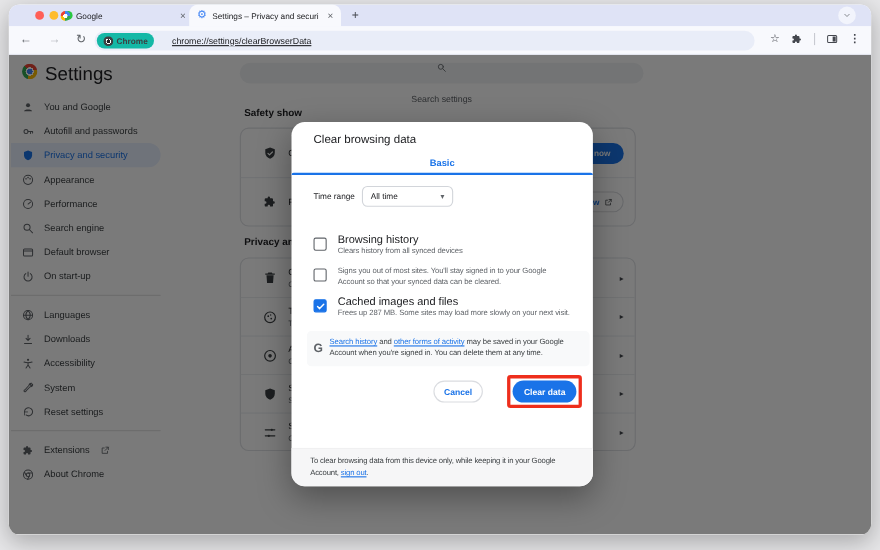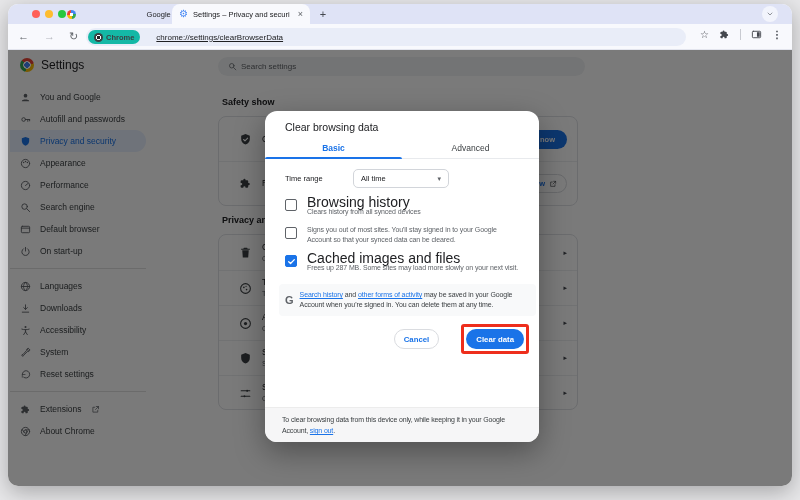--- a/index.html
+++ b/index.html
@@ -7,21 +7,21 @@
        -webkit-font-smoothing:antialiased;}
   *{box-sizing:border-box;}
   .window{position:absolute;left:8px;top:4px;width:784px;height:482px;border-radius:10px;
           box-shadow:0 6px 22px rgba(0,0,0,.28);background:#fff;overflow:hidden;}
   
   .tabstrip{position:absolute;left:0;top:0;width:100%;height:20px;background:#dfe3f6;}
   .lights{position:absolute;left:24px;top:6px;display:flex;gap:5px;}
   .light{width:8px;height:8px;border-radius:50%;}
   .l-close{background:#ff5f57;} .l-min{background:#febc2e;} .l-zoom{background:#28c840;}
   .tab{position:absolute;top:0;height:20px;display:flex;align-items:center;gap:5px;padding:0 7px;font-size:7.5px;color:#3c4043;}
-  .tab-inactive{left:52px;width:128px;text-align:right;}
+  .tab-inactive{left:40px;width:128px;}
   .tab-active{left:164px;width:138px;background:#f8f9fd;border-radius:8px 8px 0 0;}
   .tab-title{flex:1;overflow:hidden;white-space:nowrap;color:#202124;}
   .tab-x{color:#5f6368;font-size:9px;line-height:1;}
   .newtab{position:absolute;left:308px;top:3px;width:14px;height:14px;color:#44474e;font-size:11px;text-align:center;line-height:14px;}
   .tabchev{position:absolute;right:14px;top:2px;width:16px;height:16px;border-radius:50%;background:#f2f4fc;color:#5f6368;
            display:flex;align-items:center;justify-content:center;}
   .gball{width:9px;height:9px;border-radius:50%;flex:none;
     background:radial-gradient(circle,#fff 0 29%,transparent 31%),
                conic-gradient(#4285f4 0 25%,#34a853 0 50%,#fbbc05 0 75%,#ea4335 0);}
   .gear-fav{color:#4285f4;font-size:10px;line-height:1;flex:none;}
@@ -38,23 +38,23 @@
   .cball.dark{background:radial-gradient(circle,#202124 0 26%,#fff 27% 38%,transparent 39%),
                conic-gradient(#3c4043 0 100%);}
   .url{font-size:8px;color:#202124;margin-left:16px;white-space:nowrap;text-decoration:underline;}
   .tb-right{position:absolute;right:10px;top:5px;display:flex;align-items:center;gap:10px;color:#44474e;}
   .tb-right .sep{width:1px;height:11px;background:#c8cad1;}
   .ic{width:11px;height:11px;fill:none;stroke:currentColor;stroke-width:2;stroke-linecap:round;stroke-linejoin:round;flex:none;}
   .f{fill:currentColor;stroke:none;}
   
   .content{position:absolute;left:0;top:46px;width:784px;height:436px;background:#fff;overflow:hidden;}
   .set-logo{position:absolute;left:12px;top:8px;width:14px;height:14px;}
-  .set-title{position:absolute;left:33px;top:8px;font-size:12px;color:#202124;}
+  .set-title{position:absolute;left:33px;top:8px;font-size:17px;color:#202124;}
   .searchpill{position:absolute;left:210px;top:7px;width:367px;height:19px;border-radius:10px;background:#f1f3f4;
-              display:flex;align-items:center;gap:4px;padding:0 10px;color:#5f6368;font-size:8px;}
+              display:flex;align-items:center;gap:20px;padding:0 10px;color:#5f6368;font-size:8px;flex-direction:column;}
   .sidebar{position:absolute;left:2px;top:36px;width:136px;}
   .srow{height:22px;display:flex;align-items:center;gap:9px;padding:0 10px;font-size:8.5px;color:#3c4043;border-radius:0 11px 11px 0;}
   .srow .ic{width:11px;height:11px;color:#5f6368;}
   .srow.sel{background:#e8f0fe;color:#1a73e8;}
   .srow.sel .ic{color:#1a73e8;}
   .sdiv{height:1px;background:#e0e0e0;margin:6px 0;}
   .h-section{position:absolute;font-size:9px;font-weight:bold;color:#202124;}
   .card{position:absolute;left:210px;width:360px;background:#fff;border:1px solid #dfe1e5;border-radius:8px;}
   .crow{display:flex;align-items:center;gap:10px;padding:0 10px 0 20px;color:#202124;}
   .crow + .crow{border-top:1px solid #eceef1;}
@@ -70,31 +70,31 @@
   .dim{position:absolute;inset:0;background:rgba(0,0,0,.52);z-index:5;}
   
   .dialog{position:absolute;left:257px;top:61px;width:274px;height:331px;background:#fff;border-radius:12px;z-index:10;
           box-shadow:0 10px 30px rgba(0,0,0,.35);}
   .dlg-title{padding:10px 20px 0;font-size:10.5px;color:#202124;}
   .dlg-tabs{display:flex;height:22px;margin-top:4px;border-bottom:1px solid #e8eaed;}
   .dtab{flex:1;display:flex;align-items:center;justify-content:center;font-size:8.5px;color:#3c4043;position:relative;}
   .dtab.active{color:#1a73e8;font-weight:bold;}
   .dtab.active::after{content:"";position:absolute;left:0;right:0;bottom:-1px;height:2.5px;background:#1a73e8;border-radius:2px 2px 0 0;}
   .dlg-body{padding:8px 12px 0 20px;}
-  .time-row{display:flex;align-items:center;margin:2px 0 9px;gap:24px;}
+  .time-row{display:flex;align-items:center;margin:2px 0 26px;}
   .time-label{font-size:7.5px;color:#202124;width:44px;}
-  .selectbox{width:96px;height:19px;border:1px solid #d2d5da;border-radius:5px;display:flex;align-items:center;
+  .selectbox{width:83px;height:19px;border:1px solid #d2d5da;border-radius:5px;display:flex;align-items:center;
              justify-content:space-between;padding:0 7px;font-size:7.5px;color:#202124;}
   .caret{color:#5f6368;font-size:7px;}
   .cb-row{display:flex;gap:10px;margin-bottom:8px;}
   .cb{width:12px;height:12px;border:1.5px solid #5f6368;border-radius:2px;flex:none;margin-top:2px;background:#fff;
       display:flex;align-items:center;justify-content:center;}
   .cb.on{background:#1a73e8;border-color:#1a73e8;}
   .ckm{width:9px;height:9px;fill:none;stroke:#fff;stroke-width:3.5;stroke-linecap:round;stroke-linejoin:round;}
-  .cb-label{font-size:14px;color:#202124;line-height:10px;}
+  .cb-label{font-size:10px;color:#202124;line-height:10px;}
   .cb-desc{font-size:7px;color:#5f6368;line-height:10px;letter-spacing:-.1px;}
   .notice{background:#f8f9fa;border-radius:4px;padding:6px 8px 6px 6px;display:flex;gap:6px;margin:11px 0 8px -6px;width:257px;}
   .gmark{font-size:11px;font-weight:bold;color:#5f6368;align-self:center;}
   .notice-text{font-size:7px;color:#3c4043;line-height:10px;letter-spacing:-.1px;}
   .dlink{color:#1a73e8;text-decoration:underline;}
   .btn-row{display:flex;justify-content:flex-end;align-items:center;gap:22px;margin:8px -2px 0 0;}
   .dbtn-cancel{background:#fff;border:1px solid #dadce0;color:#1a73e8;border-radius:11px;height:20px;padding:0 9px;
                font-size:7.8px;font-weight:bold;display:flex;align-items:center;}
   .annot{border:3px solid #ee2e1c;border-radius:3px;padding:2px;display:inline-flex;}
   .dbtn-primary{background:#1a73e8;color:#fff;border-radius:11px;height:20px;padding:0 10px;font-size:7.8px;font-weight:bold;
@@ -363,21 +363,20 @@
         <span class="rowchev">▸</span>
       </div>
     </div>
 
     <div class="dim"></div>
 
     <div class="dialog">
       <div class="dlg-title">Clear browsing data</div>
       <div class="dlg-tabs">
         <div class="dtab active">Basic</div>
-        <div class="dtab">Advanced</div>
       </div>
       <div class="dlg-body">
         <div class="time-row">
           <span class="time-label">Time range</span>
           <div class="selectbox">
             <span>All time</span>
             <span class="caret">▾</span>
           </div>
         </div>
         <div class="cb-row">

